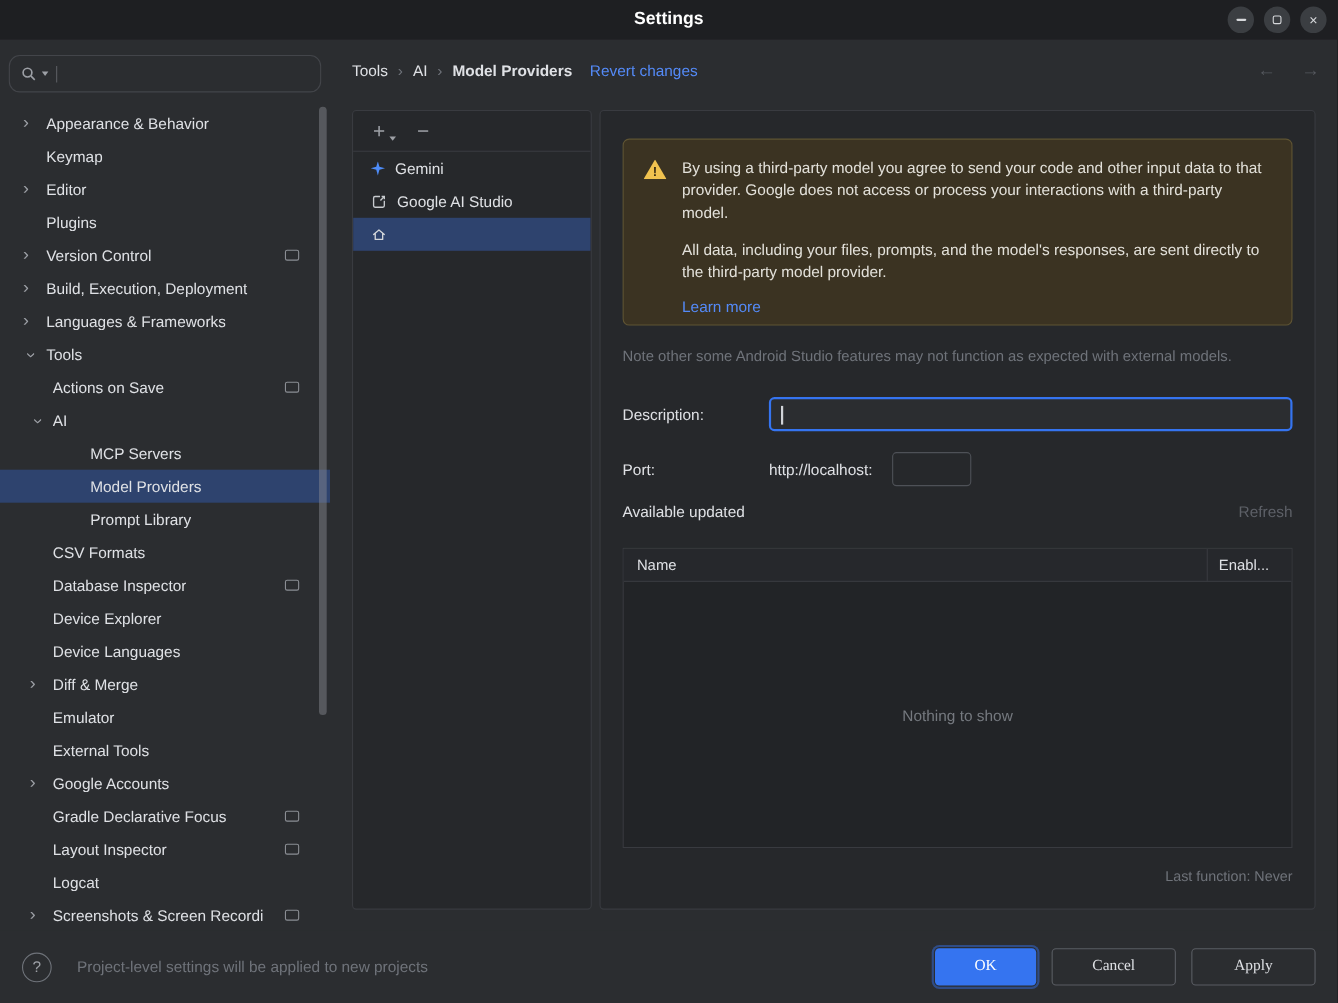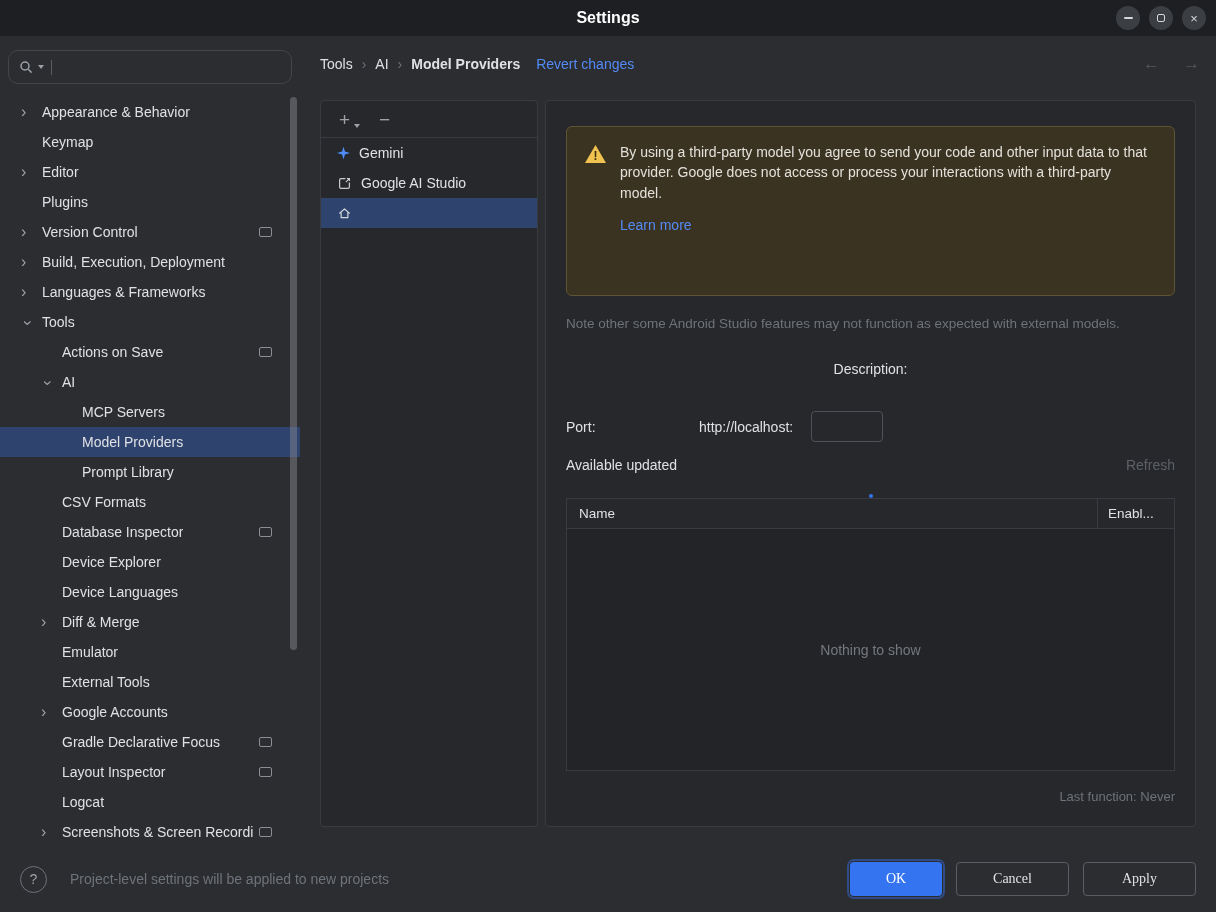--- a/index.html
+++ b/index.html
@@ -23,21 +23,21 @@
   .sidebar{position:absolute;left:0;top:36px;width:300px;height:810px;overflow:hidden;}
   .search-box{position:absolute;top:14px;left:8px;width:284px;height:34px;border:1px solid #43454a;border-radius:10px;display:flex;align-items:center;padding:0 10px;gap:5px;background:var(--bg-dialog);}
   .search-caret-tri{width:0;height:0;border-left:3px solid transparent;border-right:3px solid transparent;border-top:4px solid #9da0a6;}
   .search-divider{width:1px;height:15px;background:#5a5d62;margin-left:2px;}
   .search-box input{flex:1;background:transparent;border:none;outline:none;color:var(--text);font-size:14px;font-family:inherit;}
   .tree{position:absolute;top:61px;left:0;right:0;}
   .row{height:30px;display:flex;align-items:center;font-size:14px;cursor:default;white-space:nowrap;}
   .row.selected{background:var(--sel);}
   .chev{flex:0 0 28px;width:28px;padding-left:7px;color:#9da0a6;font-size:16px;line-height:1;}
   .chev.down{padding-left:0;text-align:center;transform:rotate(90deg) translateX(1px);}
-  .lvl0{padding-left:14px;} .lvl1{padding-left:34px;} .lvl2{padding-left:54px;}
+  .lvl0{padding-left:14px;} .lvl1{padding-left:20px;} .lvl2{padding-left:54px;}
   .lbl{overflow:hidden;text-overflow:ellipsis;}
   .trail{margin-left:auto;margin-right:28px;flex:0 0 13px;width:13px;height:10px;border:1.4px solid #8b8e94;border-radius:2px;}
   .scroll-thumb{position:absolute;right:3px;top:61px;width:7px;height:553px;border-radius:4px;background:rgba(140,143,148,.45);}
 
   
   .main-header{position:absolute;left:320px;top:36px;height:56px;right:0;display:flex;align-items:center;font-size:14px;}
   .crumb{color:var(--text);cursor:pointer;}
   .crumb.last{font-weight:bold;}
   .crumb-sep{color:var(--muted);margin:0 9px;font-size:14px;}
   .revert-link{color:var(--link);margin-left:16px;cursor:pointer;}
@@ -57,21 +57,21 @@
   .detail-panel{position:absolute;left:545px;top:100px;width:651px;height:727px;background:var(--bg-panel);border:1px solid var(--border);border-radius:4px;font-size:14px;}
   .warn{position:absolute;left:20px;right:20px;top:25px;height:170px;background:var(--warn-bg);border:1px solid var(--warn-border);border-radius:6px;padding:15px 18px;display:flex;gap:14px;}
   .warn-tri{position:relative;flex:0 0 21px;width:21px;height:18px;background:var(--warn-icon);clip-path:polygon(50% 0,100% 100%,0 100%);margin-top:3px;}
   .warn-tri span{position:absolute;left:0;right:0;bottom:0;text-align:center;font-size:12px;font-weight:bold;color:#3a2d12;line-height:1.1;}
   .warn-text{line-height:1.45;color:#e3e1da;max-width:575px;}
   .warn-text p{margin:0;}
   .warn-text p + p{margin-top:14px;}
   .learn-more{display:inline-block;margin-top:12px;color:var(--link);cursor:pointer;}
   .note{position:absolute;top:215px;left:20px;color:var(--muted);font-size:13.5px;}
   .form-row{position:absolute;left:20px;right:20px;height:31px;display:flex;align-items:center;}
-  .row-desc{top:260px;flex-direction:column;} .row-port{top:310px;}
+  .row-desc{top:260px;} .row-port{top:310px;}
   .field-label{flex:0 0 133px;color:var(--text);}
   .desc-input{flex:1;height:31px;border:2px solid var(--blue);border-radius:5px;background:#2b2d30;position:relative;}
   .desc-input::after{content:"";position:absolute;left:9px;top:6px;width:1.5px;height:17px;background:#d0d3d8;animation:blink 1.1s step-end infinite;}
   @keyframes blink{50%{opacity:0;}}
   .port-prefix{margin-right:18px;color:var(--text);}
   .port-input{width:72px;height:31px;border:1px solid var(--border-input);border-radius:4px;background:transparent;color:var(--text);padding:0 8px;font-family:inherit;font-size:14px;outline:none;}
   .models-row{position:absolute;top:356px;left:20px;right:20px;display:flex;justify-content:space-between;align-items:center;}
   .refresh{color:#5d6067;cursor:default;}
   .table{position:absolute;top:397px;left:20px;right:20px;height:273px;border:1px solid var(--border);background:var(--bg-table);}
   .thead{height:30px;display:flex;border-bottom:1px solid var(--border);background:#26282c;}
@@ -271,20 +271,21 @@
     </div>
   </div>
 
   <div class="detail-panel">
     <div class="warn">
       <span class="warn-tri">
           <span>!</span>
         </span>
       <div class="warn-text">
         <p>By using a third-party model you agree to send your code and other input data to that provider. Google does not access or process your interactions with a third-party model.</p>
+        <p>All data, including your files, prompts, and the model's responses, are sent directly to the third-party model provider.</p>
         <span class="learn-more">Learn more</span>
       </div>
     </div>
 
     <div class="note">Note other some Android Studio features may not function as expected with external models.</div>
 
     <div class="form-row row-desc">
       <span class="field-label">Description:</span>
       <div class="desc-input"></div>
     </div>

